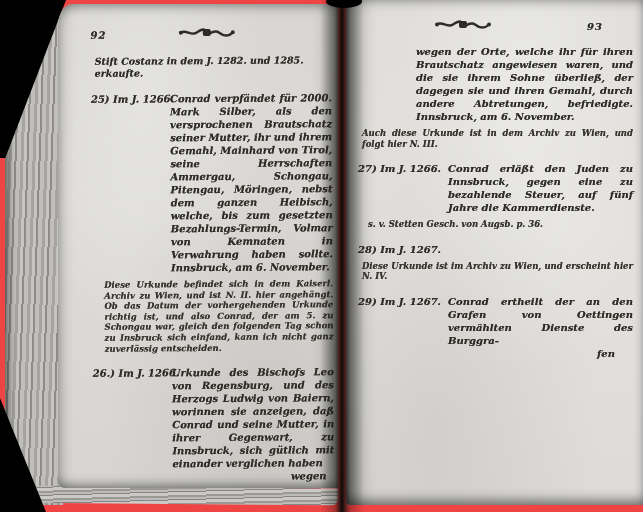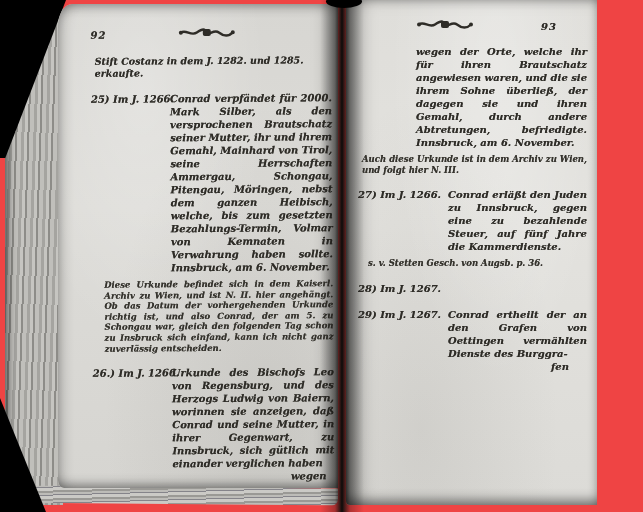--- a/index.html
+++ b/index.html
@@ -49,21 +49,21 @@
       radial-gradient(ellipse at 30% 18%, rgba(255,255,255,.28), rgba(255,255,255,0) 45%),
       radial-gradient(ellipse at 75% 85%, rgba(110,108,102,.14), rgba(0,0,0,0) 55%),
       linear-gradient(180deg, #d7d6d2, #dddcd8 42%, #d6d5d1);
     box-shadow:
       inset -15px 0 17px -8px rgba(0,0,0,.5),
       inset 10px 0 14px -8px rgba(0,0,0,.3),
       inset 0 10px 12px -8px rgba(0,0,0,.28),
       inset 0 -9px 11px -6px rgba(0,0,0,.34);
   }
   .page-right {
-    left: 346px; top: 0; width: 251px; height: 505px;
+    left: 346px; top: 0; width: 297px; height: 505px;
     border-radius: 6px 0 0 4px;
     background:
       radial-gradient(ellipse at 60% 15%, rgba(255,255,255,.3), rgba(255,255,255,0) 50%),
       radial-gradient(ellipse at 30% 85%, rgba(110,108,102,.12), rgba(0,0,0,0) 55%),
       linear-gradient(180deg, #dfdeda, #e3e2de 45%, #dcdbd7);
     box-shadow:
       inset 17px 0 20px -8px rgba(0,0,0,.52),
       inset -7px 0 10px -6px rgba(0,0,0,.22),
       inset 0 7px 10px -6px rgba(0,0,0,.2),
       inset 0 -11px 11px -6px rgba(0,0,0,.38);
@@ -184,20 +184,21 @@
 
       <div class="entry">
         <div class="enum">27) Im J. 1266.</div>
         <div class="ebody">Conrad erläßt den Juden zu Innsbruck, gegen eine zu bezahlende Steuer, auf fünf Jahre die Kammerdienste.</div>
       </div>
       <div class="note src">s. v. Stetten Gesch. von Augsb. p. 36.</div>
 
       <div class="entry">
         <div class="enum">28) Im J. 1267.</div>
       </div>
+      <div class="note">Diese Urkunde ist im Archiv zu Wien, und erscheint hier N. IV.</div>
 
       <div class="entry">
         <div class="enum">29) Im J. 1267.</div>
         <div class="ebody">Conrad ertheilt der an den Grafen von Oettingen vermählten Dienste des Burggra-</div>
       </div>
       <div class="catchword">fen</div>
 
     </div>
   </div>
 

